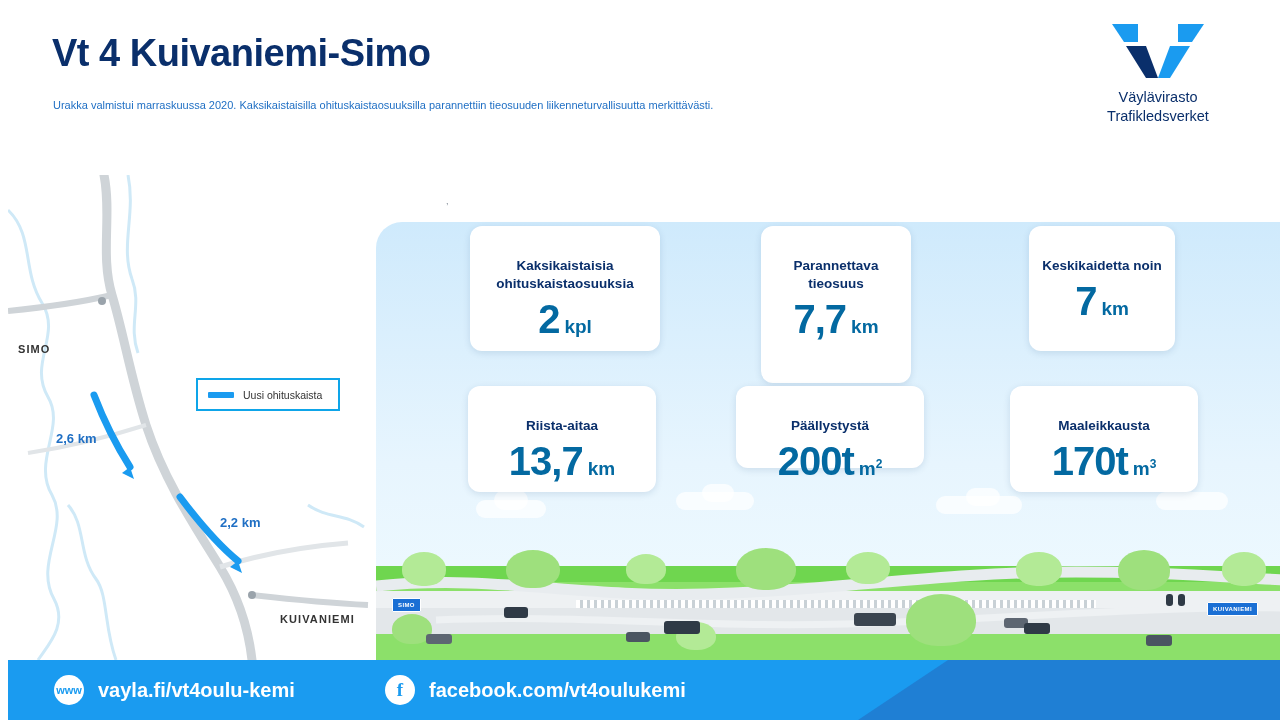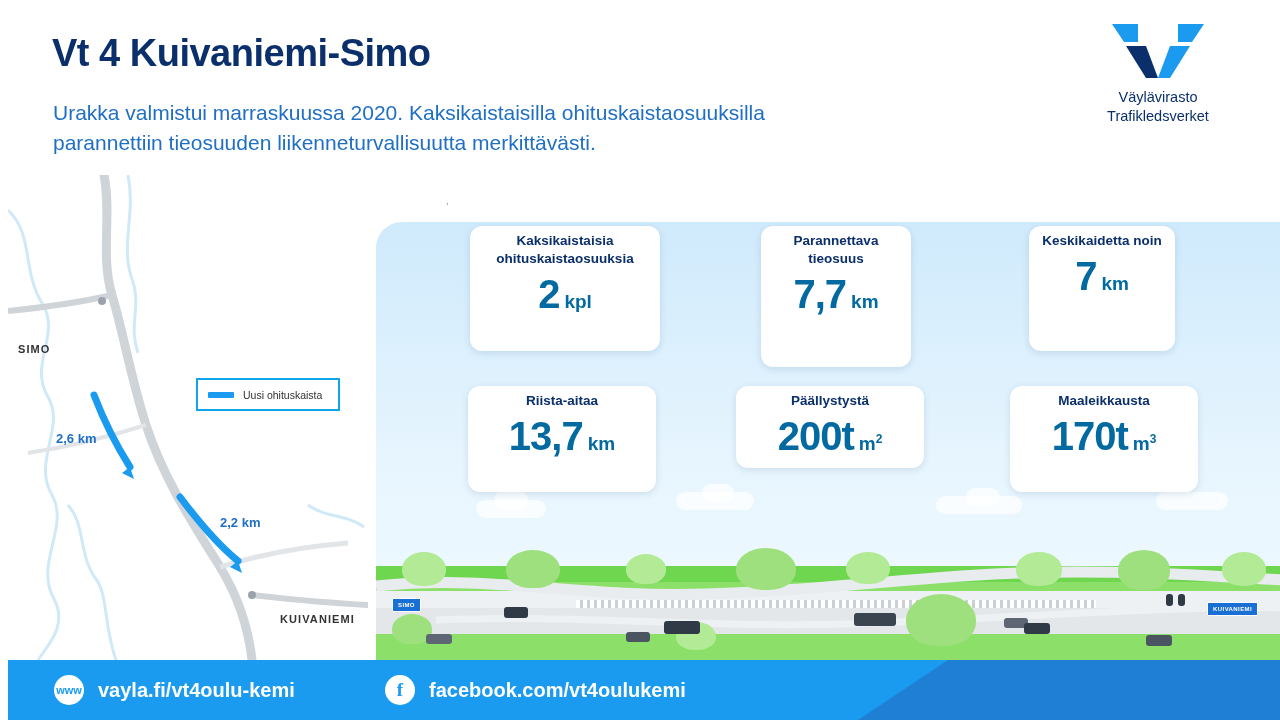--- a/index.html
+++ b/index.html
@@ -23,21 +23,21 @@
     left: 44px; top: 32px;
     font-size: 38px;
     font-weight: bold;
     color: #0a2f6b;
     letter-spacing: -0.5px;
   }
   .header-sub {
     position: absolute;
     left: 45px; top: 98px;
     width: 720px;
-    font-size: 21px;
+    font-size: 11px;
     line-height: 1.45;
     color: #1f6fc4;
   }
 
   
   .logo-wrap {
     position: absolute;
     right: 30px; top: 20px;
     width: 200px;
     text-align: center;
@@ -166,21 +166,21 @@
     position: absolute;
     left: 462px; top: 226px;
     width: 722px;
   }
   .card {
     position: absolute;
     background: #ffffff;
     border-radius: 12px;
     box-shadow: 0 2px 7px rgba(13,60,110,.13);
     text-align: center;
-    padding-top: 6px;
+    padding-top: 31px;
   }
   .card-title {
     font-size: 13.5px;
     font-weight: bold;
     color: #0a2f6b;
     line-height: 1.35;
     padding: 0 10px;
   }
   .card-value {
     margin-top: 6px;
@@ -344,21 +344,21 @@
 
   <div class="cards">
 
     <div class="card" style="left:0px; top:0px; width:190px; height:125px;">
       <div class="card-title">Kaksikaistaisia ohituskaistaosuuksia</div>
       <div class="card-value">
         <span class="card-num">2</span><span class="card-unit">kpl</span>
       </div>
     </div>
 
-    <div class="card" style="left:291px; top:0px; width:150px; height:141px;">
+    <div class="card" style="left:291px; top:0px; width:150px; height:157px;">
       <div class="card-title">Parannettava tieosuus</div>
       <div class="card-value">
         <span class="card-num">7,7</span><span class="card-unit">km</span>
       </div>
     </div>
 
     <div class="card" style="left:559px; top:0px; width:146px; height:125px;">
       <div class="card-title">Keskikaidetta noin</div>
       <div class="card-value">
         <span class="card-num">7</span><span class="card-unit">km</span>

